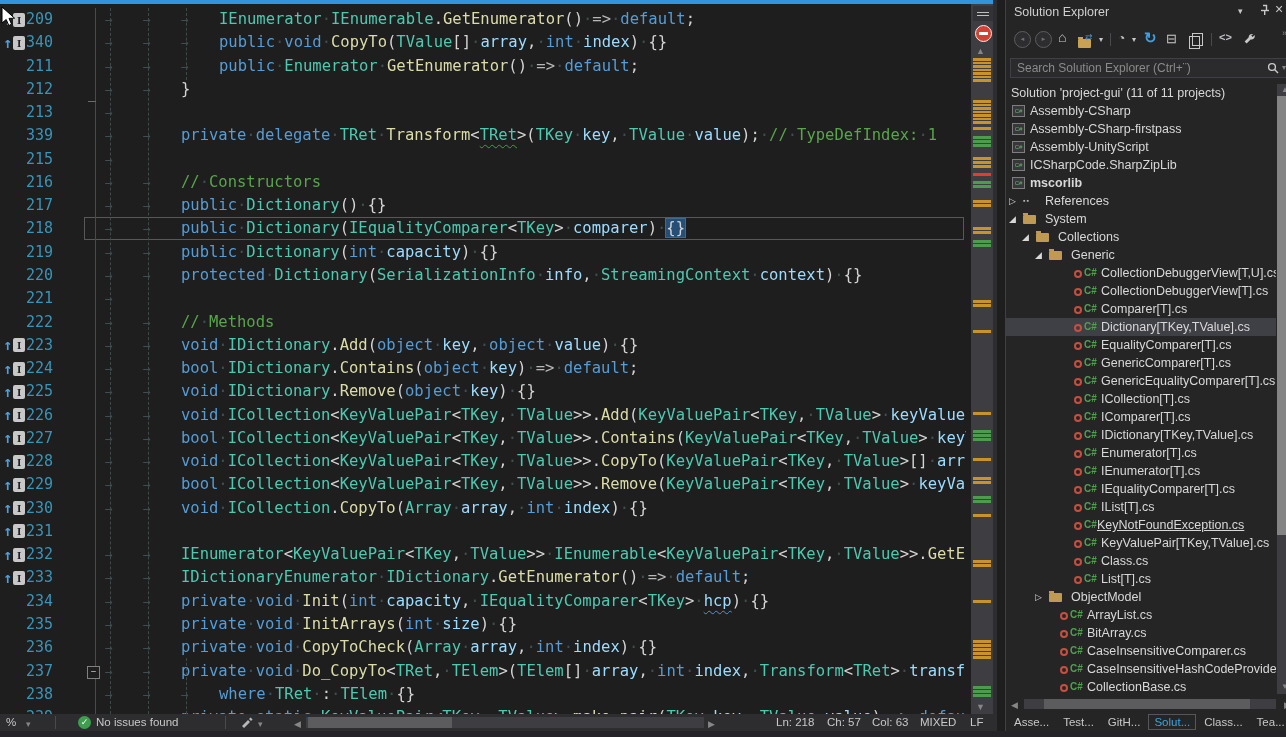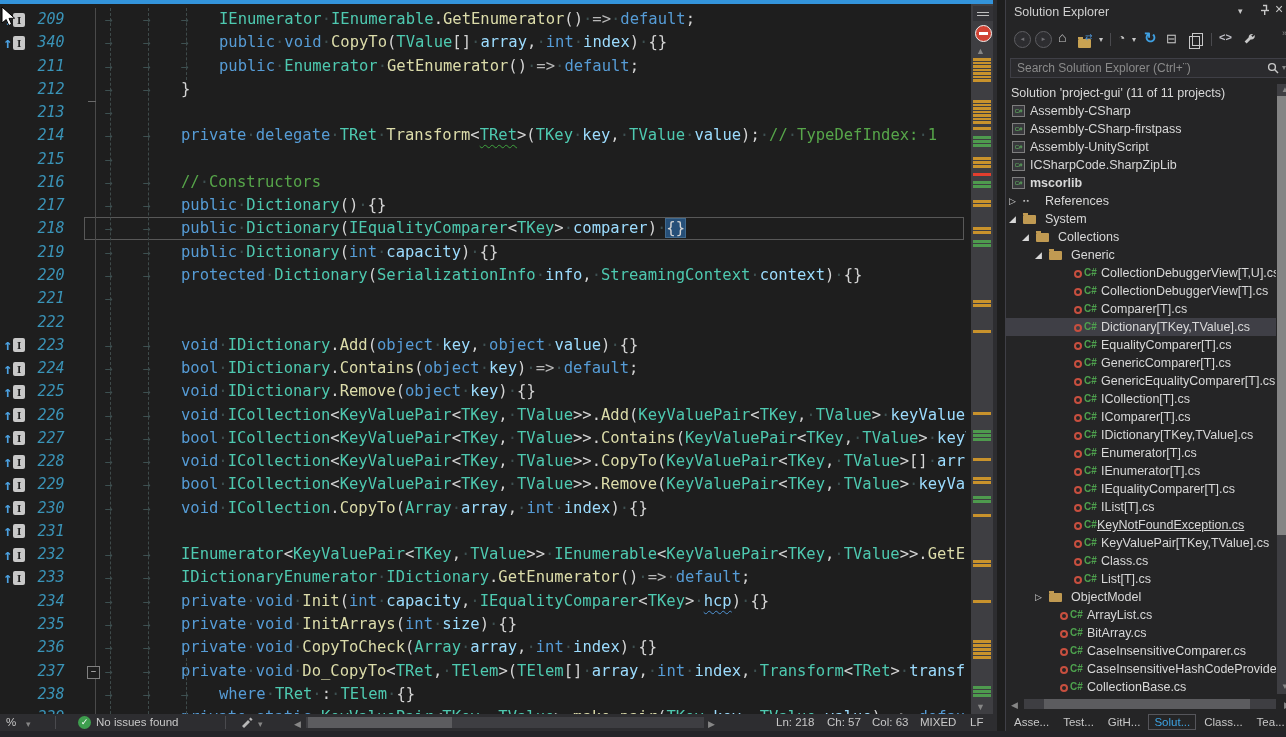--- a/index.html
+++ b/index.html
@@ -10,21 +10,21 @@
   .topline{position:absolute;left:0;top:0;width:993px;height:4px;background:#3394DB;}
   .outline-line{position:absolute;left:95px;top:8px;width:1px;height:706px;background:#4A4A4A;}
   .fold-tick{position:absolute;left:88px;top:101px;width:8px;height:1px;background:#6A6A6A;}
   .guide{position:absolute;top:8px;height:706px;width:0;border-left:1px dashed #3E4A4A;}
   .g1{left:110px}.g2{left:148px}
   .g3a{left:186px;height:72px}.g3b{left:186px;top:658px;height:56px}
   #lines{position:absolute;left:0;top:0;width:966px;height:714px;overflow:hidden;
          font-family:"DejaVu Sans Mono","Liberation Mono",monospace;font-size:15.5px;}
   .line{position:absolute;left:0;width:966px;height:23.27px;line-height:23.27px;white-space:nowrap;}
   .line.cur .curbox{position:absolute;left:84px;right:2px;top:0;bottom:1px;border:1px solid #585858;}
-  .lnum{position:absolute;left:26px;width:50px;text-align:center;color:#3A94B8;font-size:15px;font-style:italic;}
+  .lnum{position:absolute;left:26px;width:50px;text-align:left;color:#3A94B8;font-size:15px;}
   .lcode{position:absolute;left:105px;white-space:pre;}
   .tab{display:inline-block;width:38px;color:#3D5051;font-size:13px;}
   .ws{color:#3D5051;}
   .k{color:#569CD6}.t{color:#4EC9B0}.m{color:#DCDCAA}.p{color:#9CDCFE}
   .c{color:#57A64A}.d{color:#D4D4D4}.o{color:#B8B8B8}
   .g{text-decoration:underline wavy #3FA33F 1px;text-underline-offset:4px;}
   .b{text-decoration:underline wavy #4F94D4 1px;text-underline-offset:4px;}
   .sel{background:#264F78;box-shadow:0 0 0 1px #41698C;}
   .gicon{position:absolute;left:3px;top:2px;height:19px;display:flex;align-items:center;}
   .gicon .ar{color:#4BA0E0;font-size:15px;font-weight:bold;line-height:18px;}
@@ -130,21 +130,21 @@
         </div>
         <div class="line" style="top: 77.81px;">
           <span class="lnum">212</span>
           <span class="lcode"><span class="tab">→</span><span class="tab">→</span><span class="d">}</span></span>
         </div>
         <div class="line" style="top: 101.08px;">
           <span class="lnum">213</span>
           <span class="lcode"><span class="tab">→</span></span>
         </div>
         <div class="line" style="top: 124.35px;">
-          <span class="lnum">214</span>
+          <span class="lnum">339</span>
           <span class="lcode"><span class="tab">→</span><span class="tab">→</span><span class="k">private</span><span class="ws">·</span><span class="k">delegate</span><span class="ws">·</span><span class="t">TRet</span><span class="ws">·</span><span class="m">Transform</span><span class="d">&lt;</span><span class="t g">TRet</span><span class="d">&gt;(</span><span class="t">TKey</span><span class="ws">·</span><span class="p">key</span><span class="d">,</span><span class="ws">·</span><span class="t">TValue</span><span class="ws">·</span><span class="p">value</span><span class="d">);</span><span class="ws">·</span><span class="c">//</span><span class="ws">·</span><span class="c">TypeDefIndex:</span><span class="ws">·</span><span class="c">1</span></span>
         </div>
         <div class="line" style="top: 147.62px;">
           <span class="lnum">215</span>
           <span class="lcode"><span class="tab">→</span></span>
         </div>
         <div class="line" style="top: 170.89px;">
           <span class="lnum">216</span>
           <span class="lcode"><span class="tab">→</span><span class="tab">→</span><span class="c">//</span><span class="ws">·</span><span class="c">Constructors</span></span>
         </div>
@@ -164,20 +164,21 @@
         <div class="line" style="top: 263.97px;">
           <span class="lnum">220</span>
           <span class="lcode"><span class="tab">→</span><span class="tab">→</span><span class="k">protected</span><span class="ws">·</span><span class="t">Dictionary</span><span class="d">(</span><span class="t">SerializationInfo</span><span class="ws">·</span><span class="p">info</span><span class="d">,</span><span class="ws">·</span><span class="t">StreamingContext</span><span class="ws">·</span><span class="p">context</span><span class="d">)</span><span class="ws">·</span><span class="d">{}</span></span>
         </div>
         <div class="line" style="top: 287.24px;">
           <span class="lnum">221</span>
           <span class="lcode"><span class="tab">→</span></span>
         </div>
         <div class="line" style="top: 310.51px;">
           <span class="lnum">222</span>
+          <span class="lcode"><span class="tab">→</span><span class="tab">→</span><span class="c">//</span><span class="ws">·</span><span class="c">Methods</span></span>
         </div>
         <div class="line" style="top: 333.78px;">
           <span class="gicon">
             <span class="ar">↑</span>
             <span class="badge">I</span>
           </span>
           <span class="lnum">223</span>
           <span class="lcode"><span class="tab">→</span><span class="tab">→</span><span class="k">void</span><span class="ws">·</span><span class="t">IDictionary</span><span class="d">.</span><span class="m">Add</span><span class="d">(</span><span class="k">object</span><span class="ws">·</span><span class="p">key</span><span class="d">,</span><span class="ws">·</span><span class="k">object</span><span class="ws">·</span><span class="p">value</span><span class="d">)</span><span class="ws">·</span><span class="d">{}</span></span>
         </div>
         <div class="line" style="top: 357.05px;">

